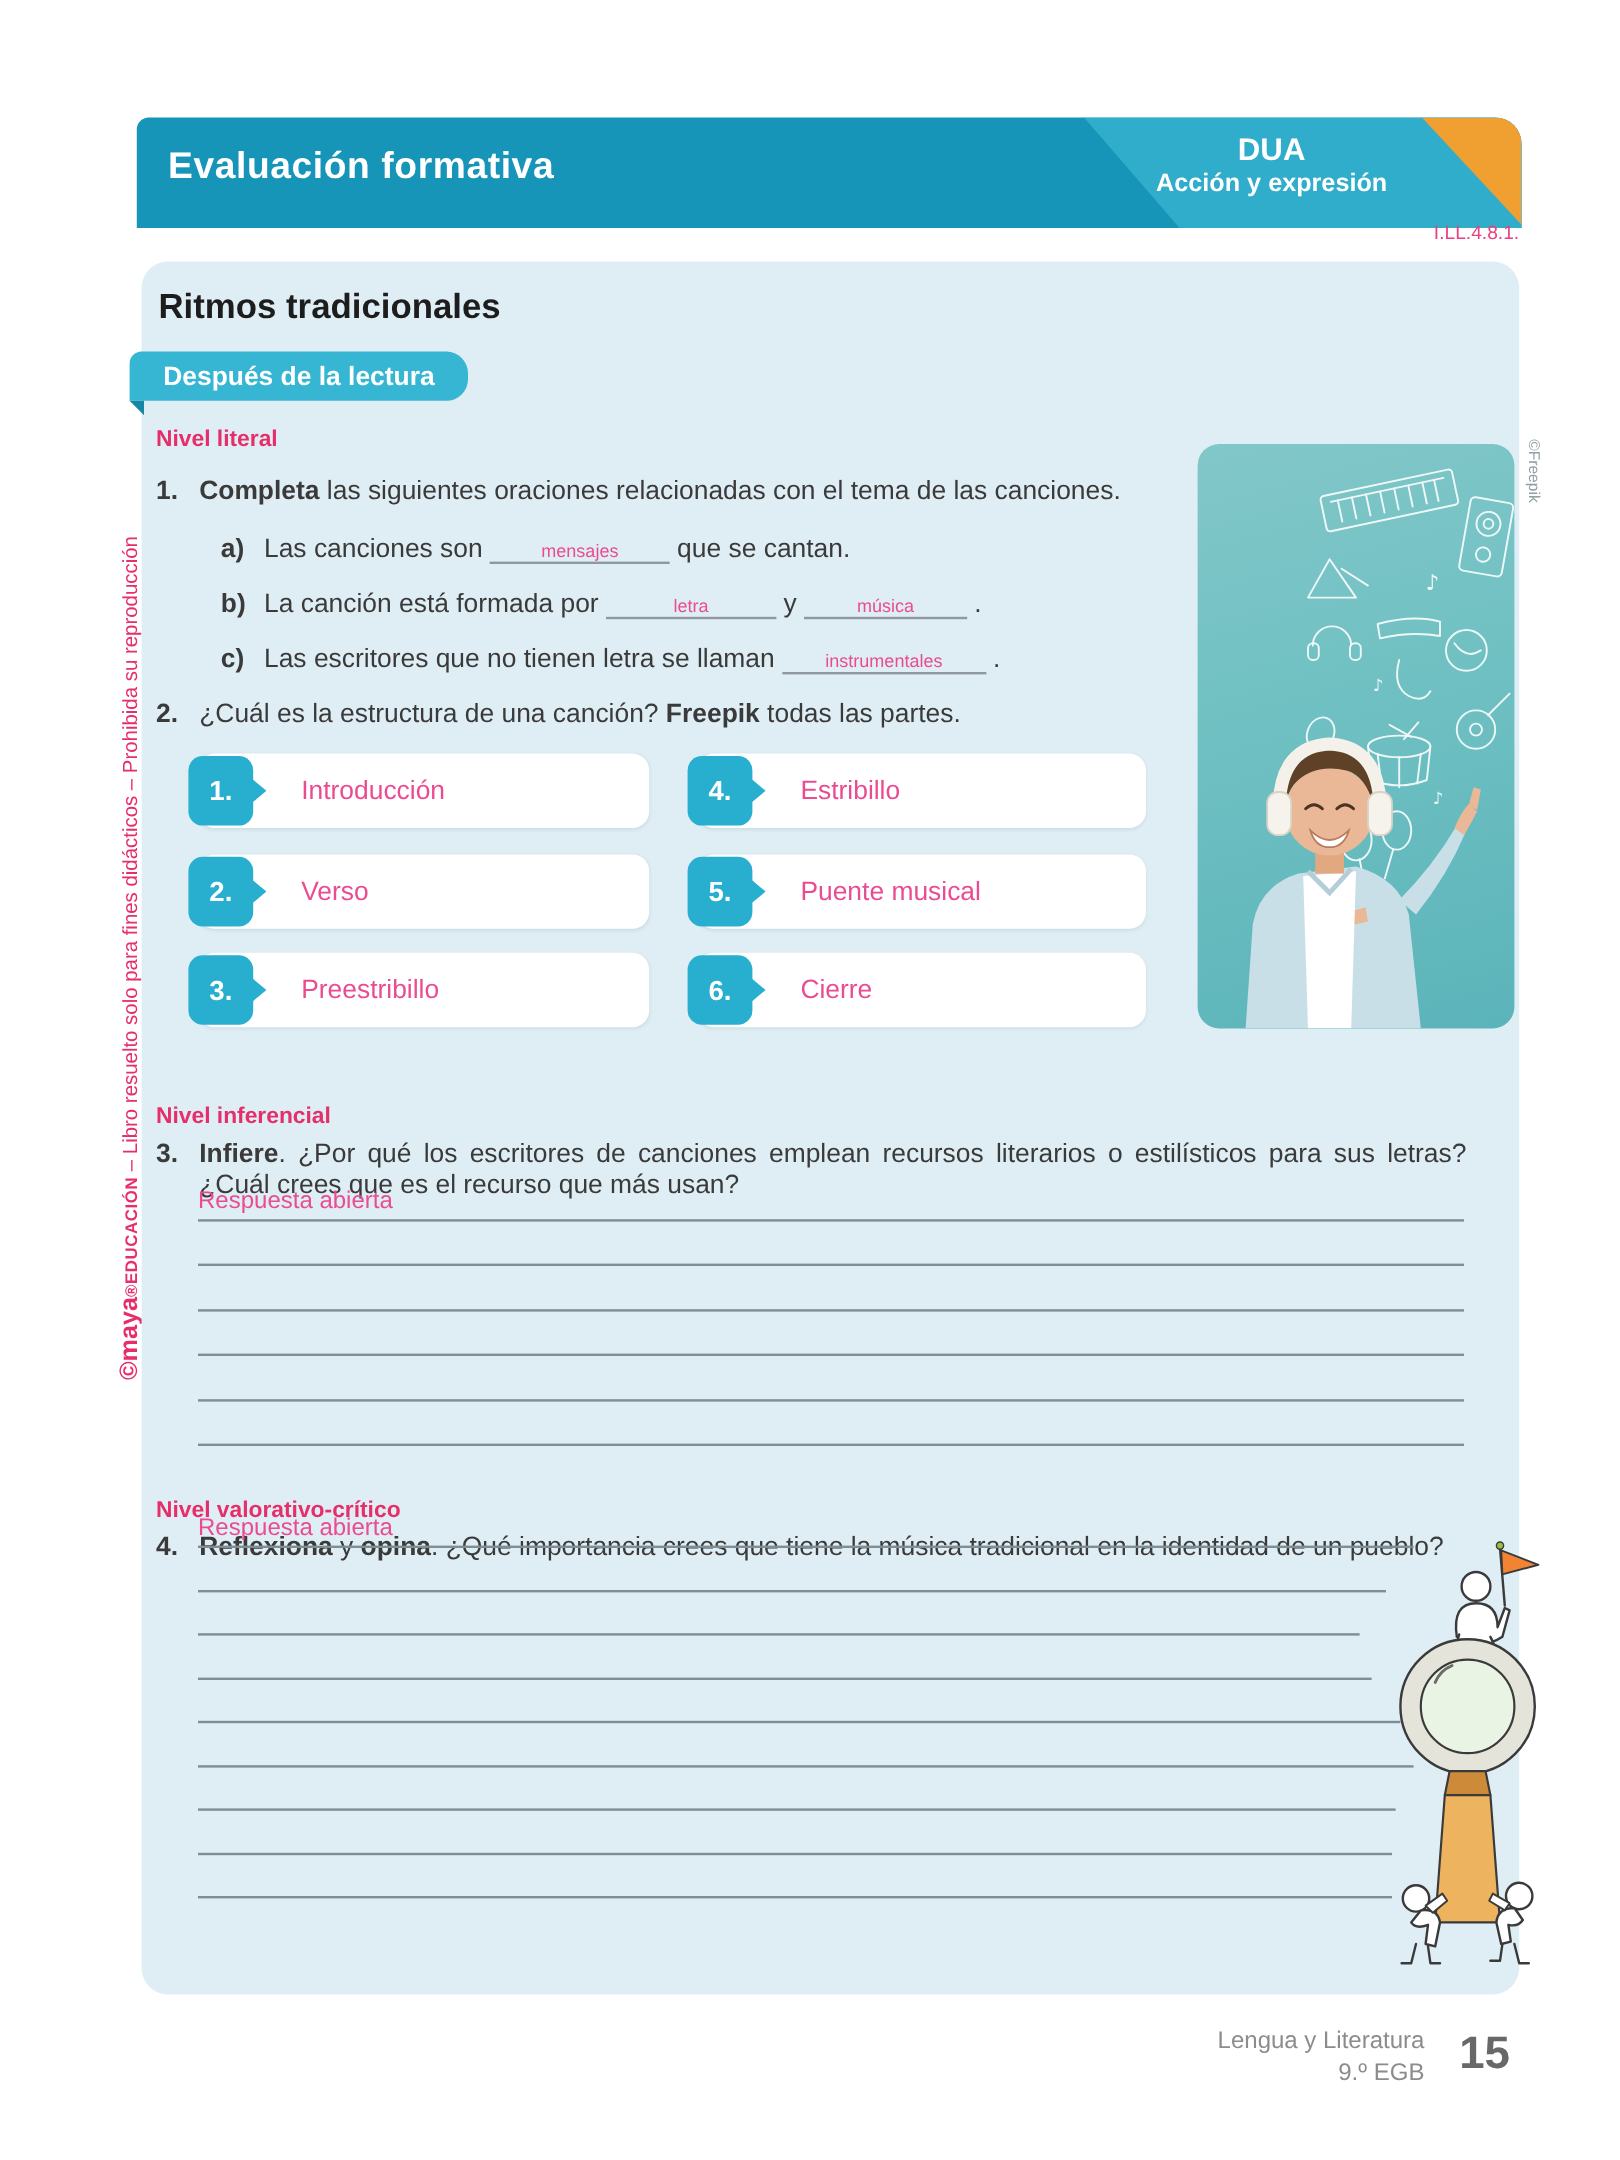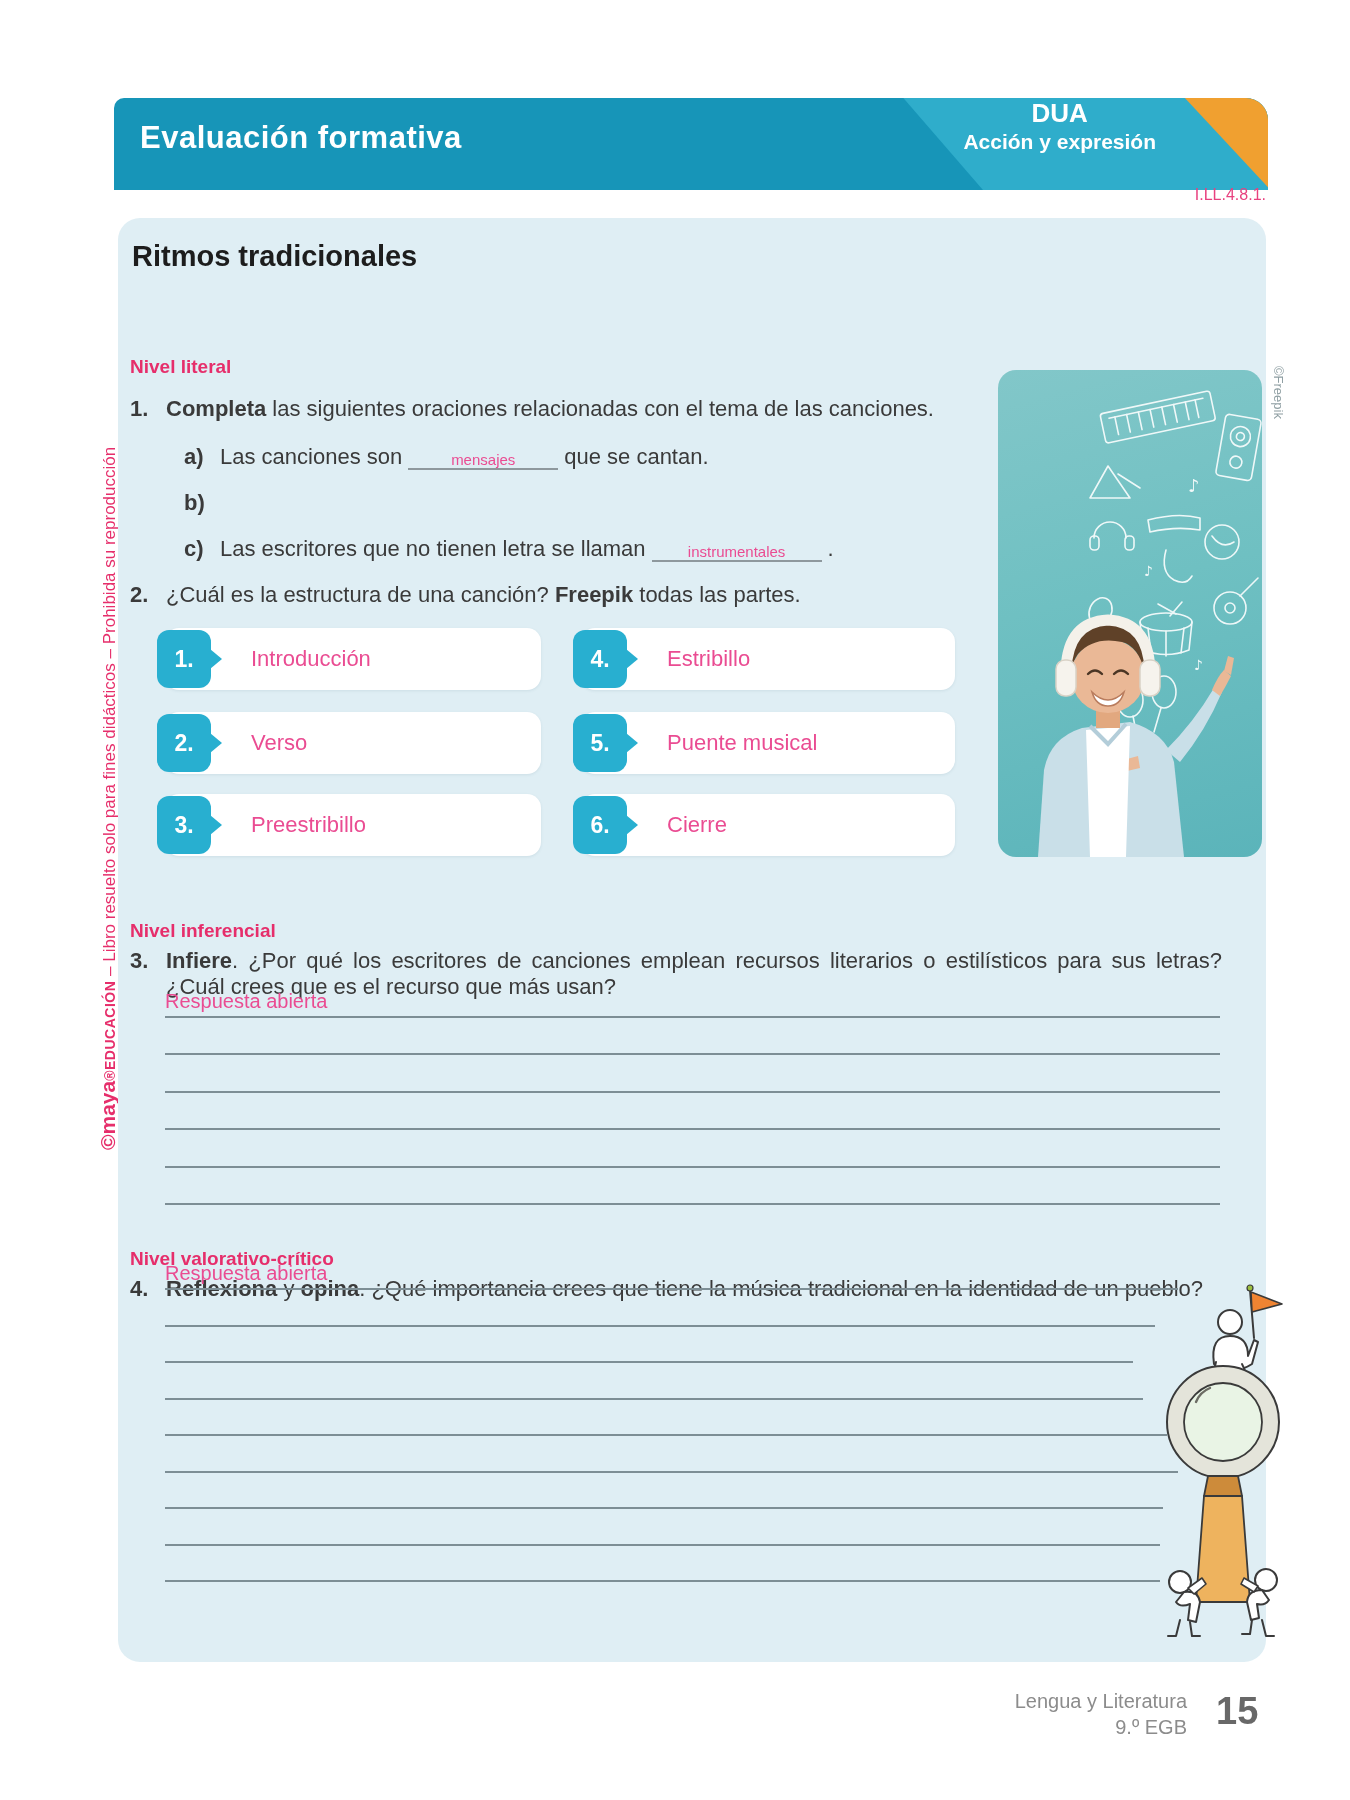--- a/index.html
+++ b/index.html
@@ -8,21 +8,21 @@
 
   
   .header{position:absolute;left:114px;top:98px;width:1154px;height:92px;
           background:#1795b8;border-radius:10px 22px 0 0;overflow:hidden;}
   .header-light{position:absolute;inset:0;background:#2fadcb;
           clip-path:polygon(68.4% 0,100% 0,100% 100%,75.3% 100%);}
   .header-orange{position:absolute;inset:0;background:#f0a030;
           clip-path:polygon(92.8% 0,100% 0,100% 97%);}
   .header-title{position:absolute;left:26px;top:22px;font-size:31px;color:#fff;
           font-weight:bold;letter-spacing:.5px;}
-  .dua-block{position:absolute;right:112px;top:0;text-align:center;color:#fff;line-height:1.2;}
+  .dua-block{position:absolute;right:112px;top:11px;text-align:center;color:#fff;line-height:1.2;}
   .dua-main{font-size:26px;font-weight:bold;}
   .dua-sub{font-size:21px;font-weight:bold;}
   .standard-code{position:absolute;right:84px;top:186px;font-size:16px;color:#e8417f;}
 
   
   .content{position:absolute;left:118px;top:218px;width:1148px;height:1444px;
            background:#dfeef4;border-radius:22px;}
   .page-title{position:absolute;left:14px;top:22px;font-size:29px;font-weight:bold;color:#1d1d1d;}
   .tab{position:absolute;left:-10px;top:75px;height:41px;line-height:41px;padding:0 28px;
        background:#36b6d3;color:#fff;font-weight:bold;font-size:22px;
@@ -87,35 +87,37 @@
       <div class="dua-sub">Acción y expresión</div>
     </div>
   </div>
   <div class="standard-code">I.LL.4.8.1.</div>
 
   <div class="side-credit"><span class="brand">©maya</span><span class="brand2">®EDUCACIÓN</span><span> – Libro resuelto solo para fines didácticos – Prohibida su reproducción</span></div>
 
   <div class="content">
 
     <div class="page-title">Ritmos tradicionales</div>
+    <div class="tab">Después de la lectura</div>
 
     <div class="level" style="top:138px;">Nivel literal</div>
 
     <div class="q-row" style="top:178px;">
       <span class="q-num">1.</span>
       <span class="q-text"><b>Completa</b><span> las siguientes oraciones relacionadas con el tema de las canciones.</span></span>
     </div>
 
     <div class="item-row" style="top:226px;">
       <span class="item-label">a)</span>
       <span><span>Las canciones son</span><span class="blank" style="min-width:150px;">mensajes</span><span>que se cantan.</span></span>
     </div>
 
     <div class="item-row" style="top:272px;">
       <span class="item-label">b)</span>
+      <span><span>La canción está formada por</span><span class="blank" style="min-width:142px;">letra</span><span>y</span><span class="blank" style="min-width:136px;">música</span><span>.</span></span>
     </div>
 
     <div class="item-row" style="top:318px;">
       <span class="item-label">c)</span>
       <span><span>Las escritores que no tienen letra se llaman</span><span class="blank" style="min-width:170px;">instrumentales</span><span>.</span></span>
     </div>
 
     <div class="q-row" style="top:364px;">
       <span class="q-num">2.</span>
       <span class="q-text"><span>¿Cuál es la estructura de una canción? </span><b>Freepik</b><span> todas las partes.</span></span>

